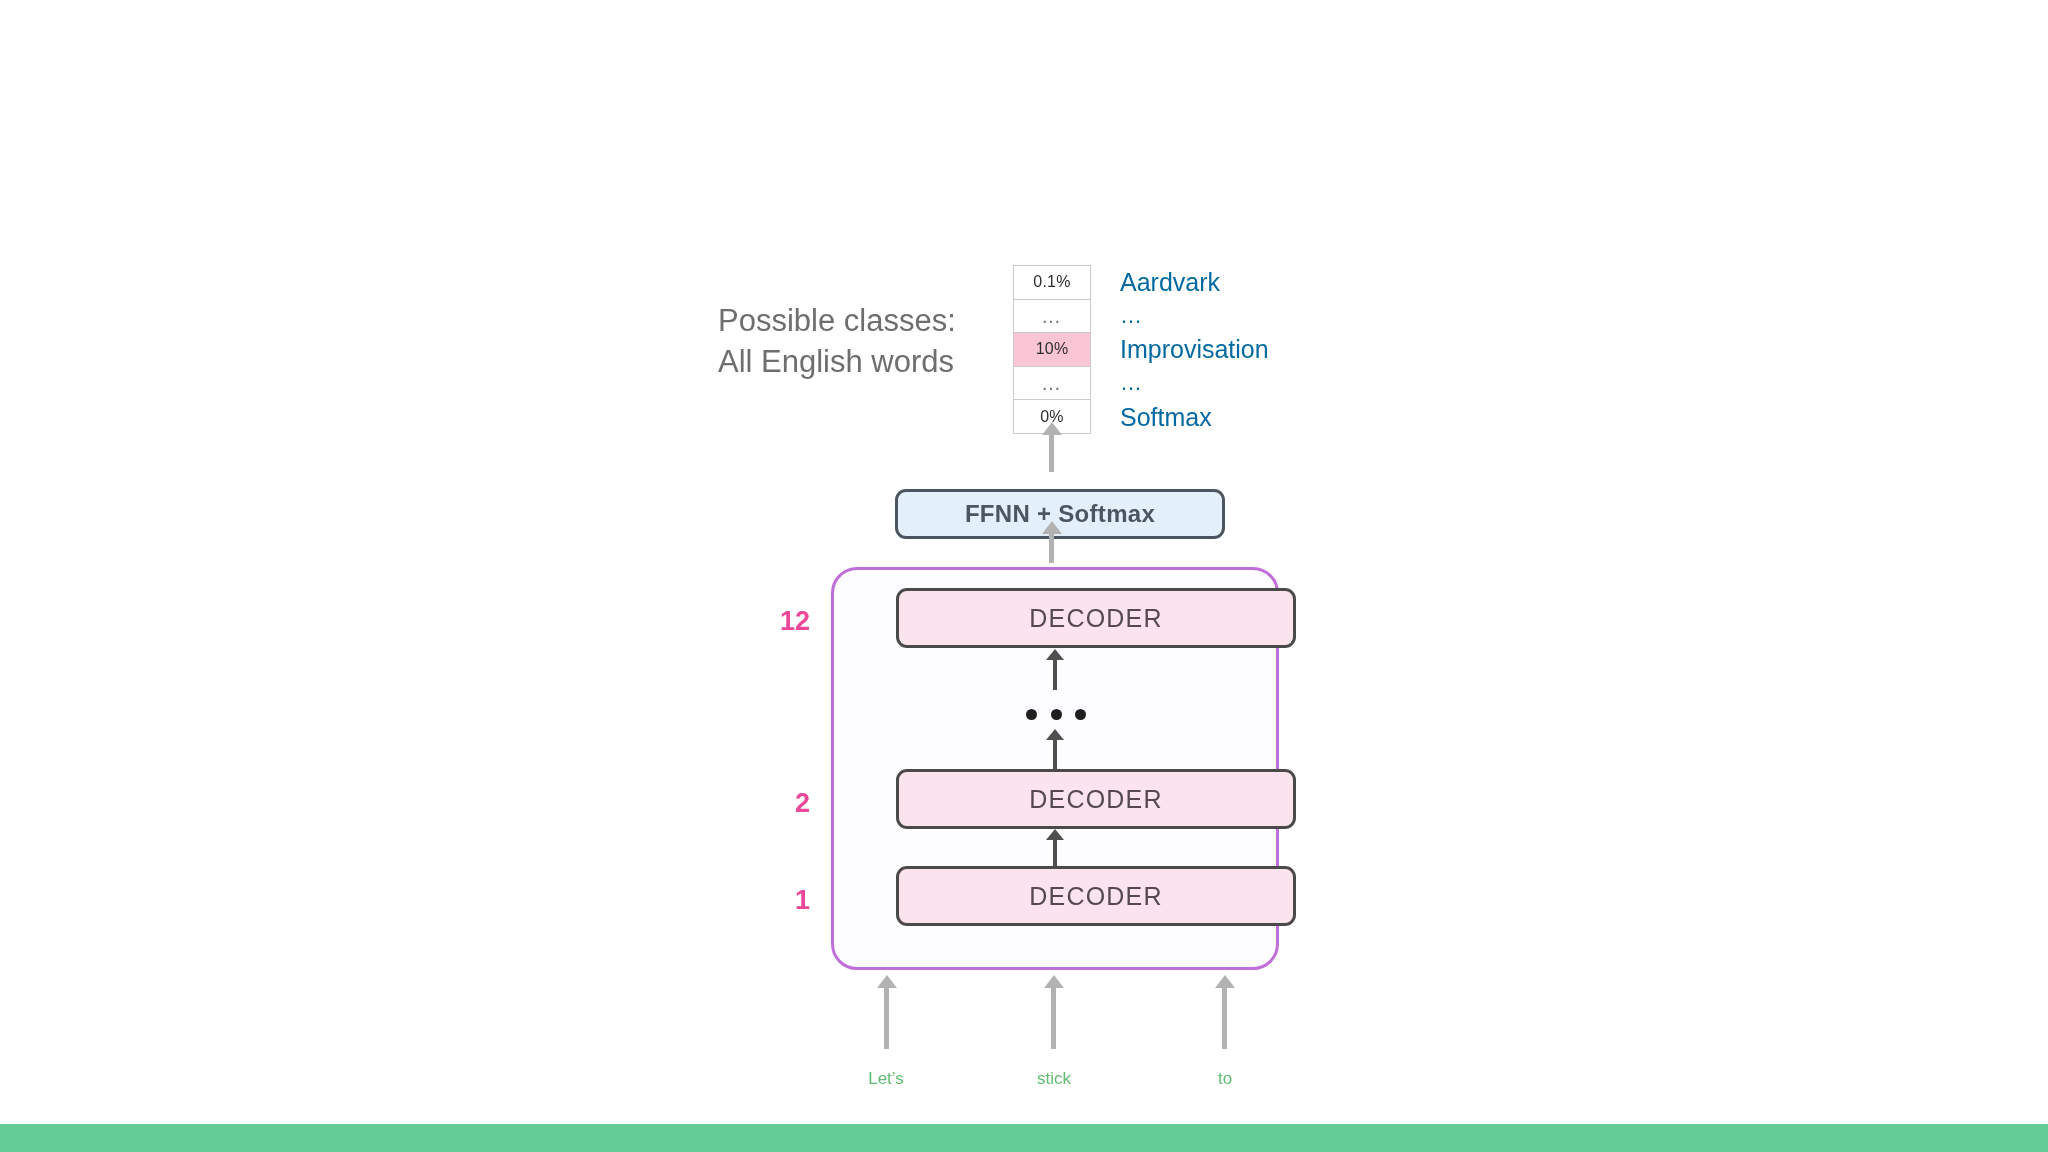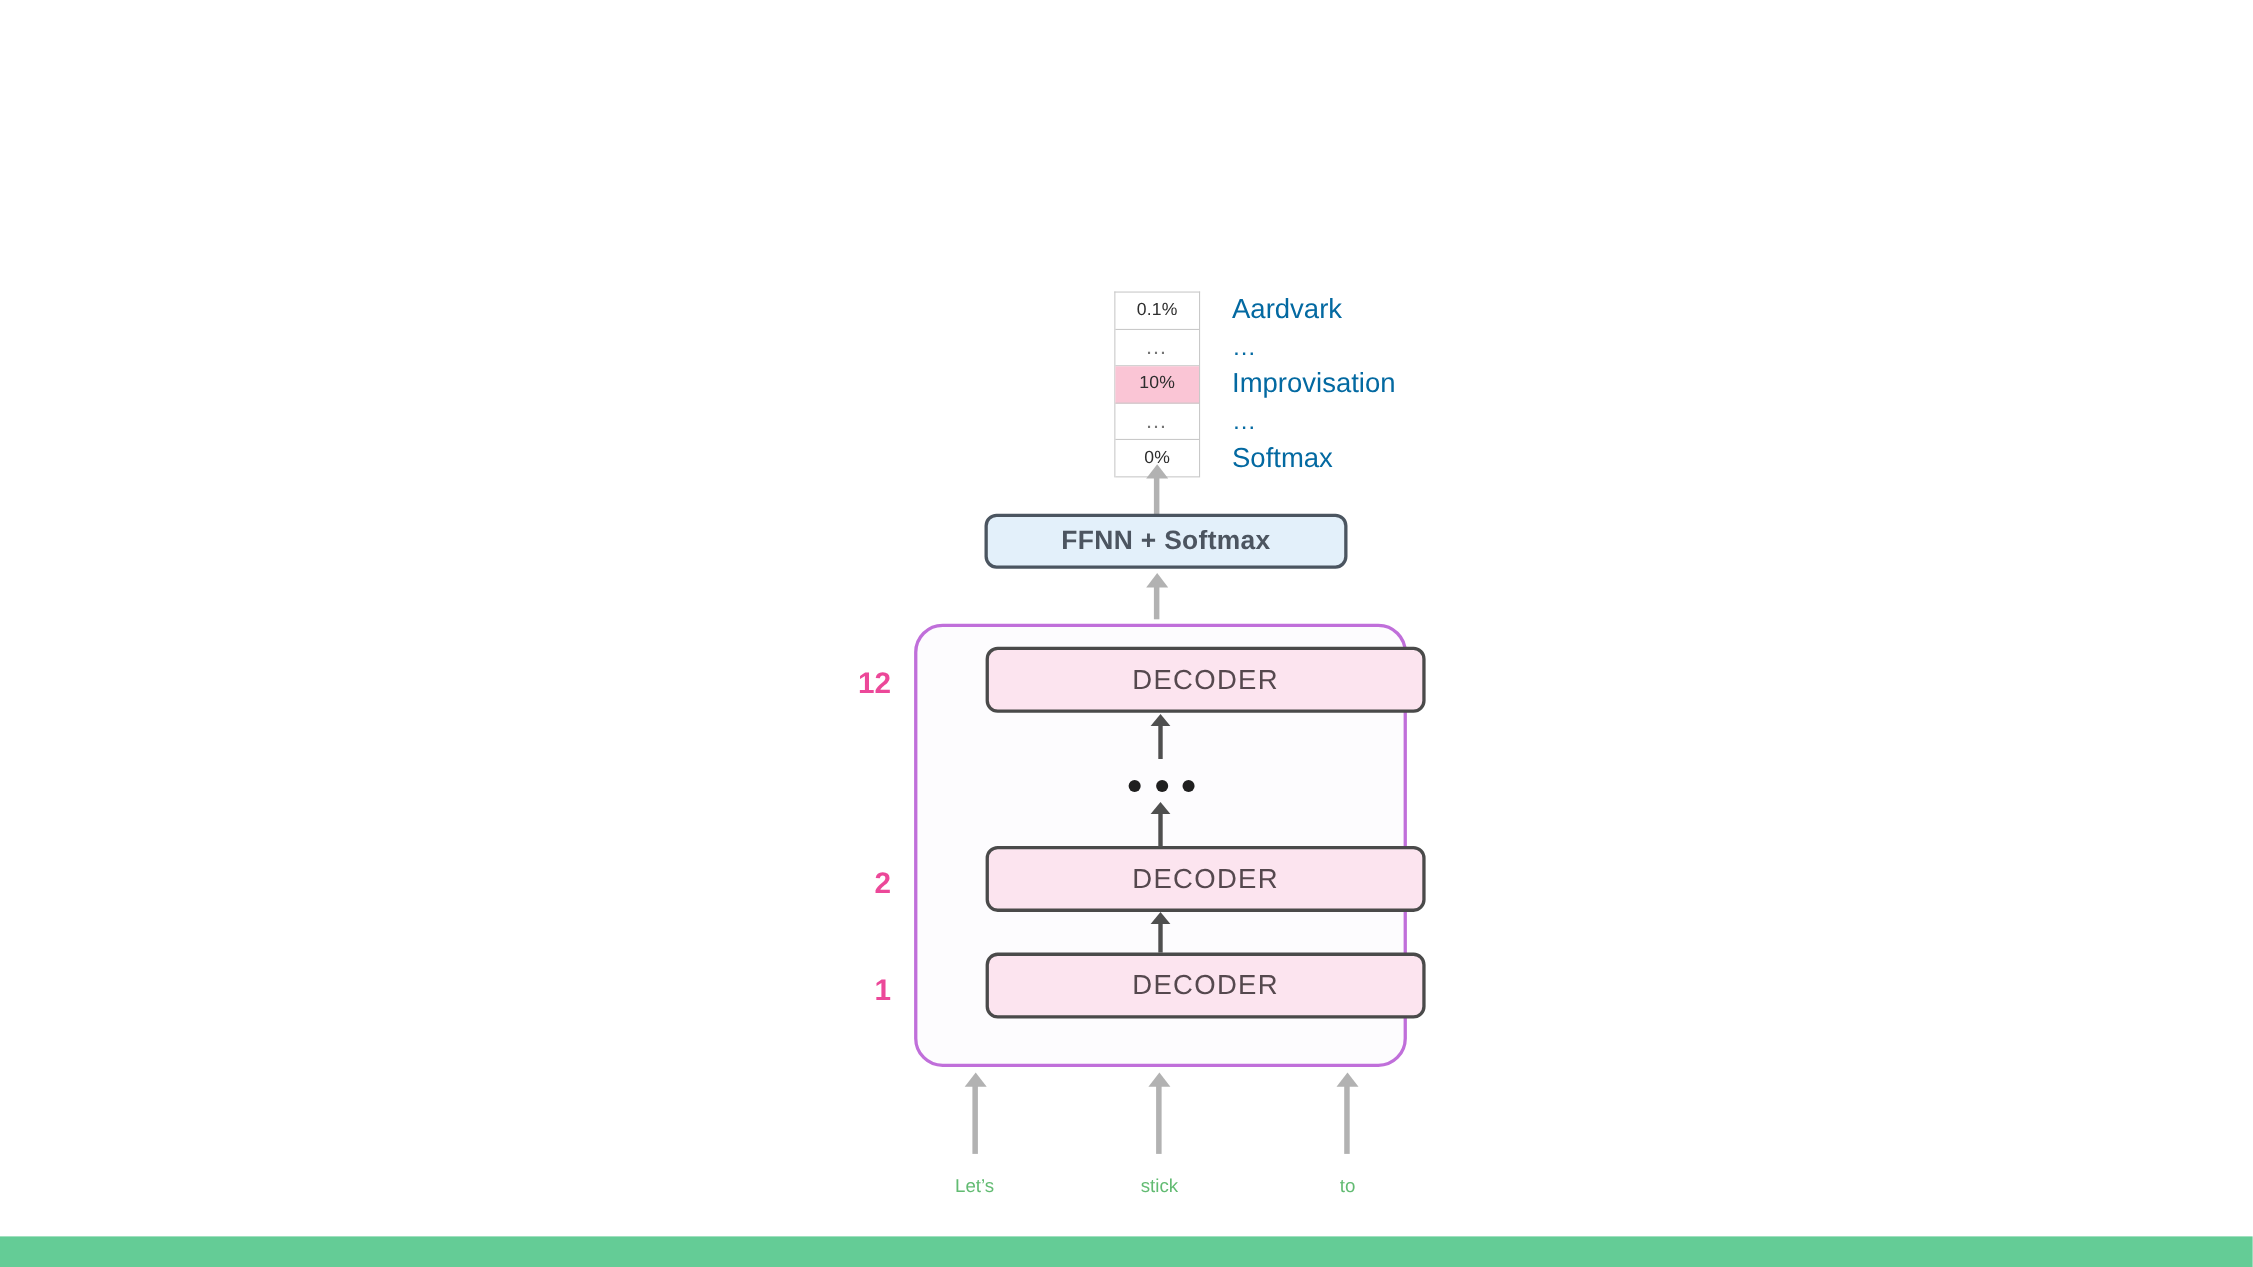--- a/index.html
+++ b/index.html
@@ -96,21 +96,21 @@
     white-space: nowrap;
     line-height: 1;
     margin-left: 16px;
   }
   .prob-label.dots { font-size: 22px; letter-spacing: 2px; }
 
   
   #ffnn-box {
     position: absolute;
     left: 895px;
-    top: 467px;
+    top: 489px;
     width: 330px;
     height: 50px;
     background: #e3f0fa;
     border: 3px solid #4b5560;
     border-radius: 11px;
     display: flex;
     align-items: center;
     justify-content: center;
   }
   #ffnn-label {
@@ -246,20 +246,24 @@
   #input-word-0 { left: 806px;  top: 1070px; }
   #input-word-1 { left: 974px;  top: 1070px; }
   #input-word-2 { left: 1145px; top: 1070px; }
 </style>
 </head>
 <body>
 
 <div id="slide">
 
 
+  <div id="classes-caption">
+    <div>Possible classes:</div>
+    <div>All English words</div>
+  </div>
 
   <div id="prob-table">
 
     <div class="prob-row">
       <span class="prob-value">0.1%</span>
       <span class="prob-label">Aardvark</span>
     </div>
 
     <div class="prob-row">
       <span class="prob-value dots">…</span>

